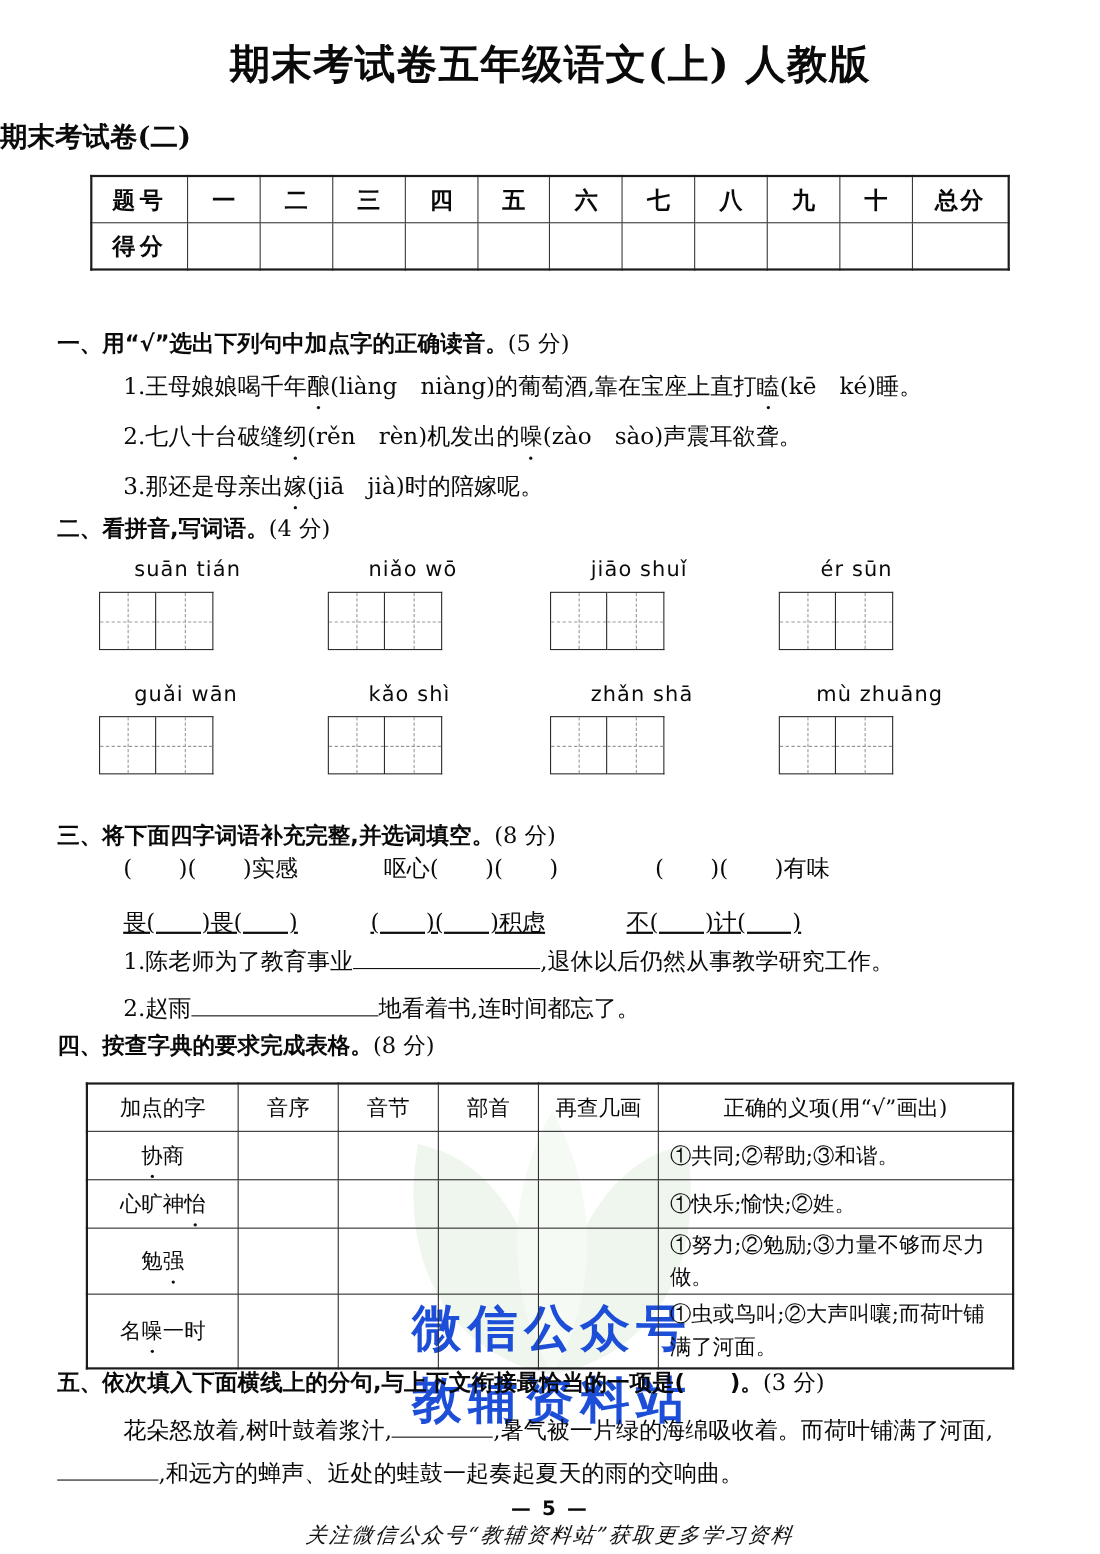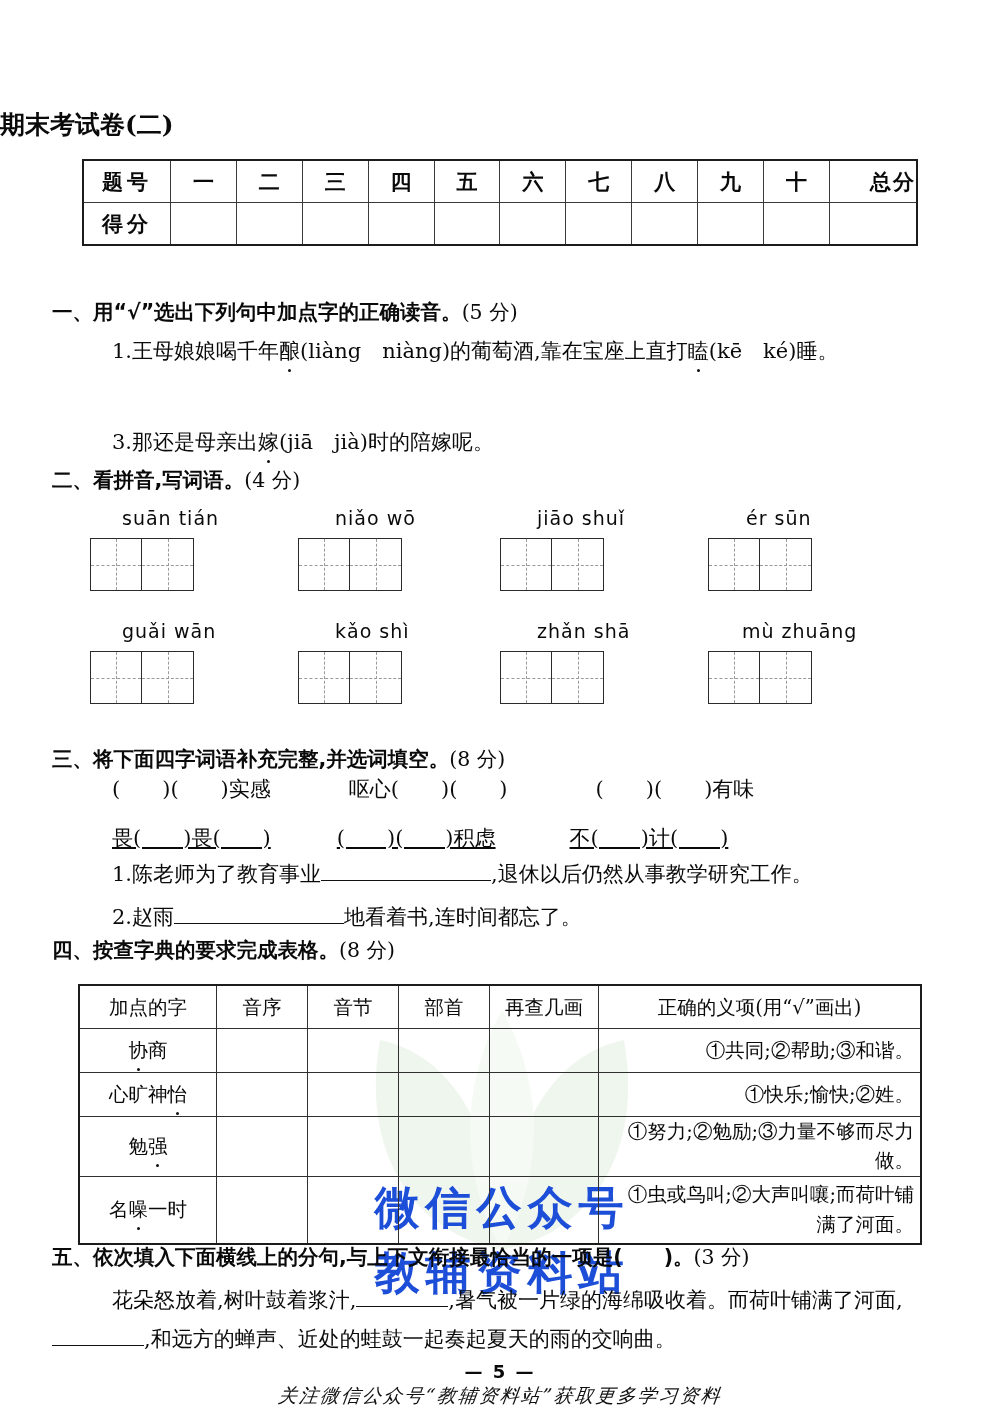--- a/index.html
+++ b/index.html
@@ -86,21 +86,21 @@
     border: 1px solid #3a3a3a;
     height: 41px;
     text-align: center;
     vertical-align: middle;
     font-size: 21px;
     font-weight: bold;
     padding: 0;
     margin-left: 24px;
   }
   .score-table td.lbl { width: 86px; letter-spacing: 4px; }
-  .score-table td.sum { width: 86px; letter-spacing: 2px; text-align: right; }
+  .score-table td.sum { width: 86px; letter-spacing: 2px; }
 
   
   .sec-head {
     position: absolute;
     left: 52px;
     font-size: 20.5px;
     font-weight: bold;
     font-family: "DejaVu Sans", "Liberation Sans", sans-serif;
     white-space: nowrap;
   }
@@ -197,21 +197,21 @@
     text-align: center;
     vertical-align: middle;
     padding: 0 6px;
     font-family: "DejaVu Serif", "Liberation Serif", serif;
   }
   .dict-table .c0 { width: 124px; }
   .dict-table .c1 { width: 78px; }
   .dict-table .c2 { width: 78px; }
   .dict-table .c3 { width: 78px; }
   .dict-table .c4 { width: 96px; }
-  .dict-table .c5 { text-align: right; padding-left: 10px; }
+  .dict-table .c5 { text-align: left; padding-left: 10px; }
   .dict-table tr.hdr td { height: 42px; }
   .dict-table tr.r td { height: 43px; }
   .dict-table tr.r-tall td { height: 66px; }
   .dict-table .meaning { line-height: 1.5; }
 
   
   .page-num {
     position: absolute;
     left: 0;
     top: 1361px;
@@ -244,20 +244,21 @@
     <path d="M140 250 C 40 230, 0 140, 18 40 C 90 55, 135 130, 140 250 Z" fill="#e3f0e0"></path>
     <path d="M140 250 C 240 230, 280 140, 262 40 C 190 55, 145 130, 140 250 Z" fill="#e3f0e0"></path>
     <path d="M140 250 C 100 180, 95 90, 140 10 C 185 90, 180 180, 140 250 Z" fill="#eff7ee"></path>
   </svg>
   <div class="wm-text wm-text-1">微信公众号</div>
   <div class="wm-text wm-text-2">教辅资料站</div>
 </div>
 
 <div class="page">
 
+  <div class="main-title">期末考试卷五年级语文(上) 人教版</div>
   <div class="sub-title">期末考试卷(二)</div>
 
   <table class="score-table">
     <tbody>
       <tr>
         <td class="lbl">题号</td>
         <td>一</td>
         <td>二</td>
         <td>三</td>
         <td>四</td>
@@ -287,20 +288,23 @@
   </table>
 
   <div class="sec-head" style="top:298px;">
     <span>一、用“√”选出下列句中加点字的正确读音。</span><span class="pts">(5 分)</span>
   </div>
 
   <div class="q-line" style="top:337px;">
     <span>1.</span><span>王母娘娘喝千年</span><span class="dotc">酿</span><span>(liàng　niàng)的葡萄酒,靠在宝座上直打</span><span class="dotc">瞌</span><span>(kē　ké)睡。</span>
   </div>
 
+  <div class="q-line" style="top:383px;">
+    <span>2.</span><span>七八十台破缝</span><span class="dotc">纫</span><span>(rěn　rèn)机发出的</span><span class="dotc">噪</span><span>(zào　sào)声震耳欲聋。</span>
+  </div>
 
   <div class="q-line" style="top:428px;">
     <span>3.</span><span>那还是母亲出</span><span class="dotc">嫁</span><span>(jiā　jià)时的陪嫁呢。</span>
   </div>
 
   <div class="sec-head" style="top:466px;">
     <span>二、看拼音,写词语。</span><span class="pts">(4 分)</span>
   </div>
 
   <div class="py-label" style="left:90px; top:507px;">suān tián</div>

